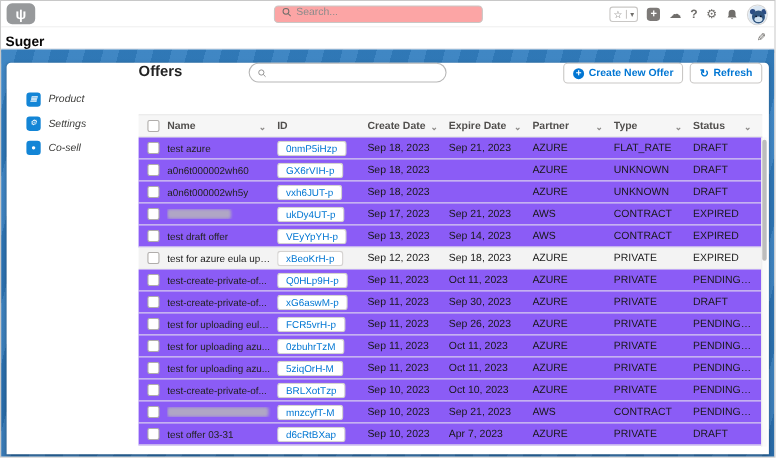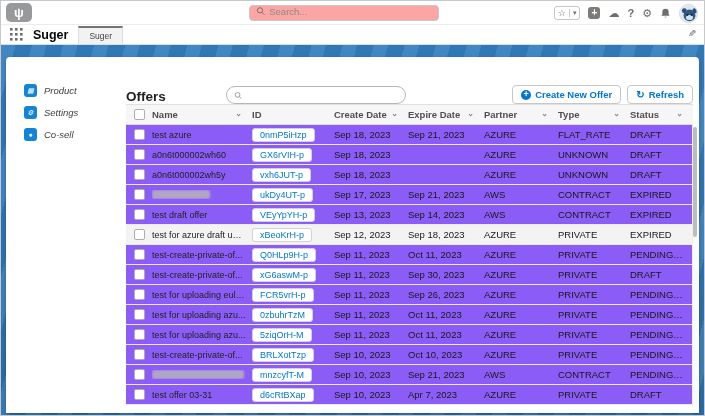--- a/index.html
+++ b/index.html
@@ -27,21 +27,21 @@
                height:14px; overflow:hidden; }
   .fav-combo .star { font-size:9px; color:#706e6b; padding:0 3px; }
   .fav-combo .caret { font-size:7px; color:#706e6b; padding:0 3px; border-left:1px solid #c9c7c5; }
   .icon-plainsq { width:12px; height:12px; background:#7d7a78; color:#fff; border-radius:3px;
                   font-size:10px; line-height:11px; text-align:center; font-weight:bold; }
   .icon-glyph { color:#706e6b; font-size:11px; line-height:12px; }
   .icon-help  { color:#706e6b; font-size:11px; font-weight:bold; }
   .avatar { width:19px; height:19px; border-radius:50%; overflow:hidden; border:1px solid #d5d5d5; }
   
   .navbar { height:20px; display:flex; align-items:stretch; background:#fff;
-            border-bottom:1px solid #d8dde6; position:relative; }
+            border-bottom:1px solid #d8dde6; position:relative;flex-direction:column; }
   .waffle { width:13px; height:13px; margin:3px 6px 0 9px; cursor:pointer; }
   .app-name { font-size:12.5px; font-weight:bold; color:#080707; margin:3px 10px 0 4px; }
   .nav-tab { margin-top:1px; padding:0 10px; background:#f3f2f2; border:1px solid #d8dde6;
              border-top:2px solid #747474; border-bottom:none; display:flex; align-items:center;
              font-size:8.5px; color:#444; }
   .pencil { position:absolute; right:8px; top:3px; font-size:10px; color:#706e6b; transform:scaleX(-1); }
   
   .page-bg { height:372px; position:relative;
      background:
        repeating-linear-gradient(105deg, rgba(255,255,255,0.07) 0 14px, rgba(0,0,0,0.05) 14px 30px),
@@ -50,41 +50,41 @@
           border-radius:4px 4px 0 0; box-shadow:0 1px 3px rgba(0,0,0,.25); display:flex; }
   
   .sidebar { width:110px; padding-top:22px; flex:0 0 110px; }
   .side-item { height:22px; display:flex; align-items:center; gap:7px; padding-left:12px;
                margin:0 6px 0 6px; border-radius:8px; font-size:9.5px; color:#3e3e3c; cursor:pointer;font-style:italic; }
   .side-item.active { background:#e7f1fd; color:#222; font-weight:bold; }
   .side-ico { width:13px; height:13px; border-radius:3px; background:#1385d6; color:#fff;
               font-size:7px; line-height:13px; text-align:center; flex:0 0 13px; }
   
   .main { flex:1; padding:0 6px 0 10px; position:relative; min-width:0; }
-  .controls { height:47px; display:flex; align-items:flex-end; }
+  .controls { height:47px; display:flex; align-items:flex-start; }
   .page-title { font-size:13.5px; font-weight:bold; color:#222; width:100px; }
   .tsearch { width:180px; height:18px; border:1px solid #b7b7b7; border-radius:10px;
              display:flex; align-items:center; padding:0 7px; gap:4px; }
   .tsearch input { border:none; outline:none; width:100%; font-size:9.5px;
                    font-family:"Liberation Sans",sans-serif; background:transparent; }
   .ctrl-spacer { flex:1; }
   .btn { height:19px; display:flex; align-items:center; gap:4px; padding:0 8px;
          border:1px solid #c9c7c5; border-radius:4px; background:#fff; color:#0176d3;
          font-size:9.5px; font-weight:bold; font-family:"Liberation Sans",sans-serif; cursor:pointer; }
   .btn + .btn { margin-left:6px; }
   .plus-circle { width:10px; height:10px; border-radius:50%; background:#0176d3; color:#fff;
                  font-size:9px; line-height:9px; text-align:center; font-weight:bold; }
   .refresh-ico { font-size:10px; font-weight:bold; }
   
   .tablewrap { position:relative; border-top:1px solid #e0e0e0; }
   .thead, .trow { display:grid;
      grid-template-columns:26px 100px 82px 74px 76px 74px 72px minmax(0,1fr);
      align-items:center; height:20px; }
   .thead { background:#f6f6f6; border-bottom:1px solid #e0e0e0; }
-  .th { font-size:9.5px; font-weight:bold; color:#514f4d; display:flex; align-items:flex-start;
+  .th { font-size:9.5px; font-weight:bold; color:#514f4d; display:flex; align-items:flex-end;
         gap:3px; overflow:hidden; white-space:nowrap; padding-right:4px; justify-content:space-between; }
   .th .chev { color:#8a8886; font-size:8px; margin-right:6px; }
   .trow { border-bottom:1px solid #ececec; background:#8b5cf6; }
   .trow.hl { background:#f3f3f3; }
   .cb { width:11px; height:11px; border:1px solid #b0adab; border-radius:2px; background:#fff;
         margin-left:8px; cursor:pointer; }
   .cell { font-size:9.5px; color:#181818; overflow:hidden; white-space:nowrap;
           text-overflow:ellipsis; padding-right:6px; }
   .cell-name { font-size:9px; color:#222; }
   .id-btn { display:inline-block; border:1px solid #d4d2d0; border-radius:3px; background:#fff;
@@ -275,21 +275,21 @@
               <div class="cell cell-name">test draft offer</div>
               <div class="cell"><button class="id-btn">VEyYpYH-p</button></div>
               <div class="cell">Sep 13, 2023</div>
               <div class="cell">Sep 14, 2023</div>
               <div class="cell">AWS</div>
               <div class="cell">CONTRACT</div>
               <div class="cell">EXPIRED</div>
             </div>
             <div class="trow hl">
               <span class="cb"></span>
-              <div class="cell cell-name">test for azure draft upl...</div>
+              <div class="cell cell-name">test for azure eula upl...</div>
               <div class="cell"><button class="id-btn">xBeoKrH-p</button></div>
               <div class="cell">Sep 12, 2023</div>
               <div class="cell">Sep 18, 2023</div>
               <div class="cell">AZURE</div>
               <div class="cell">PRIVATE</div>
               <div class="cell">EXPIRED</div>
             </div>
             <div class="trow">
               <span class="cb"></span>
               <div class="cell cell-name">test-create-private-of...</div>

